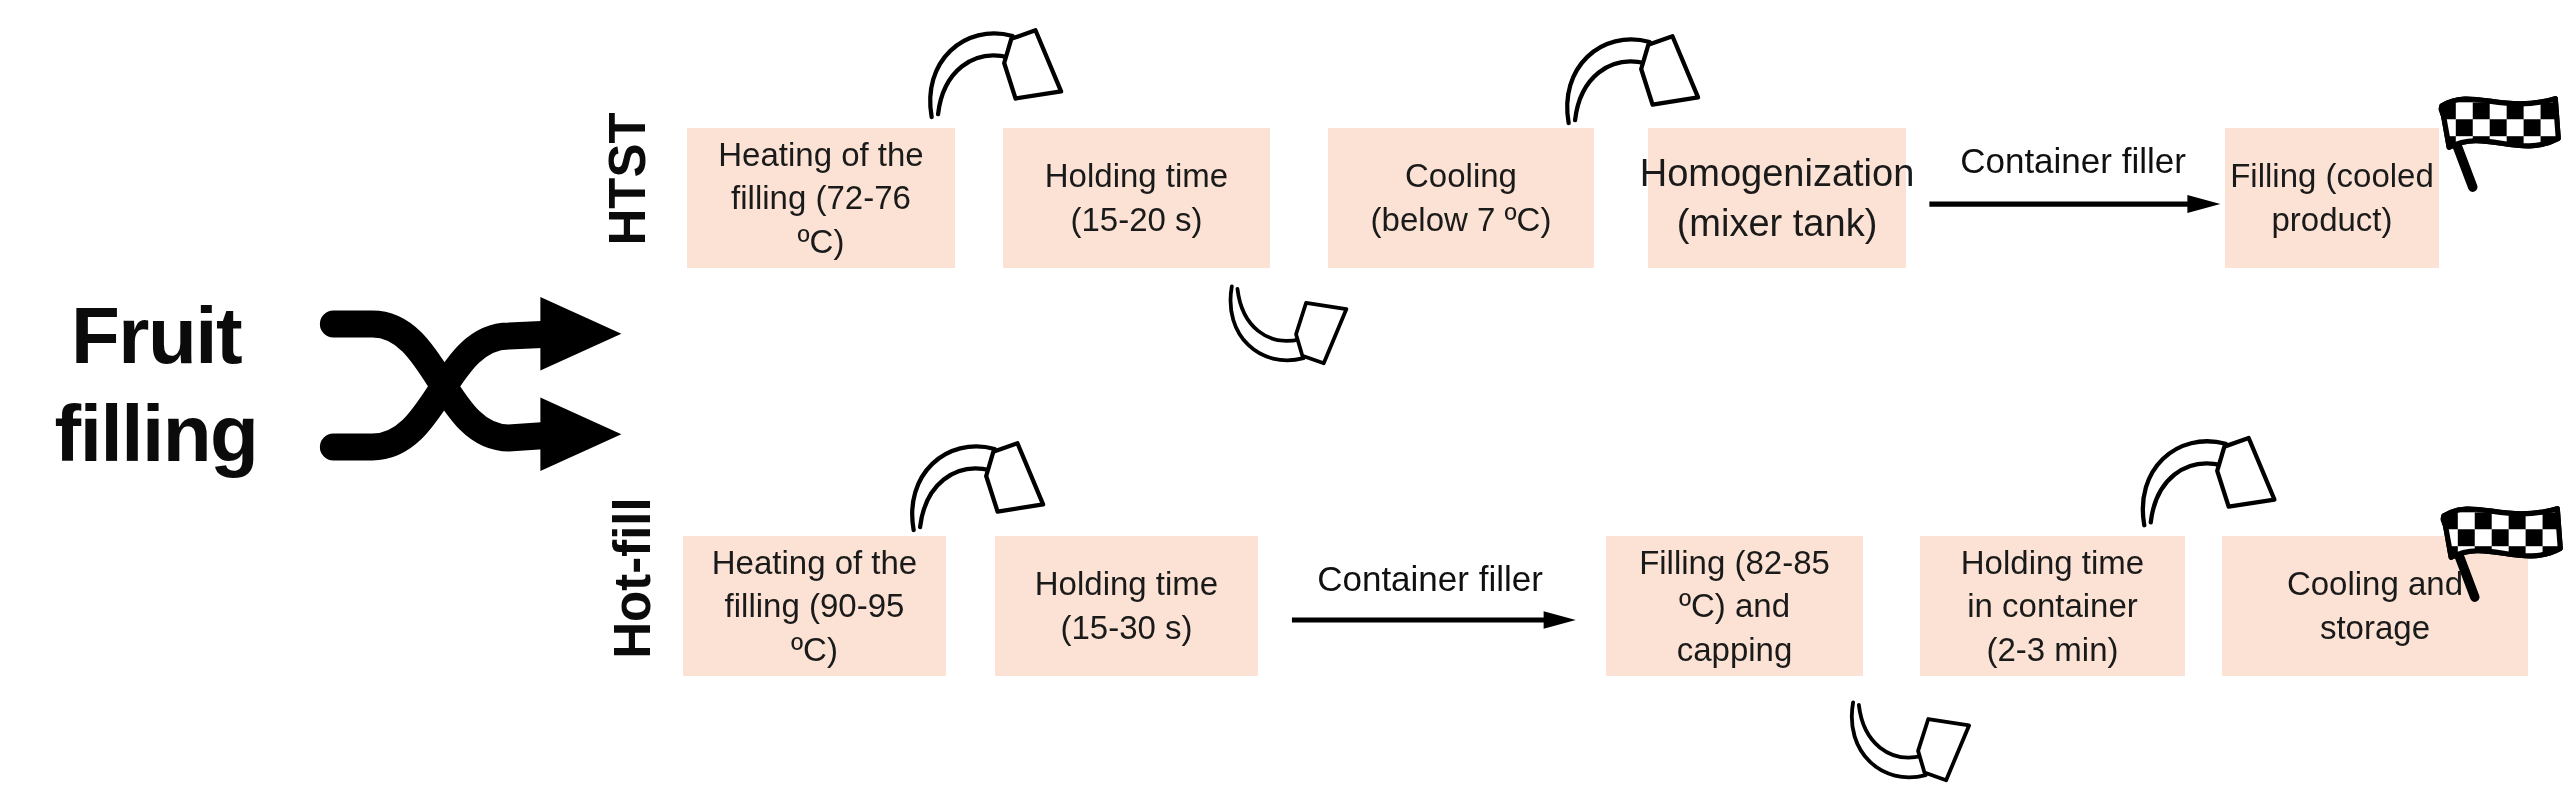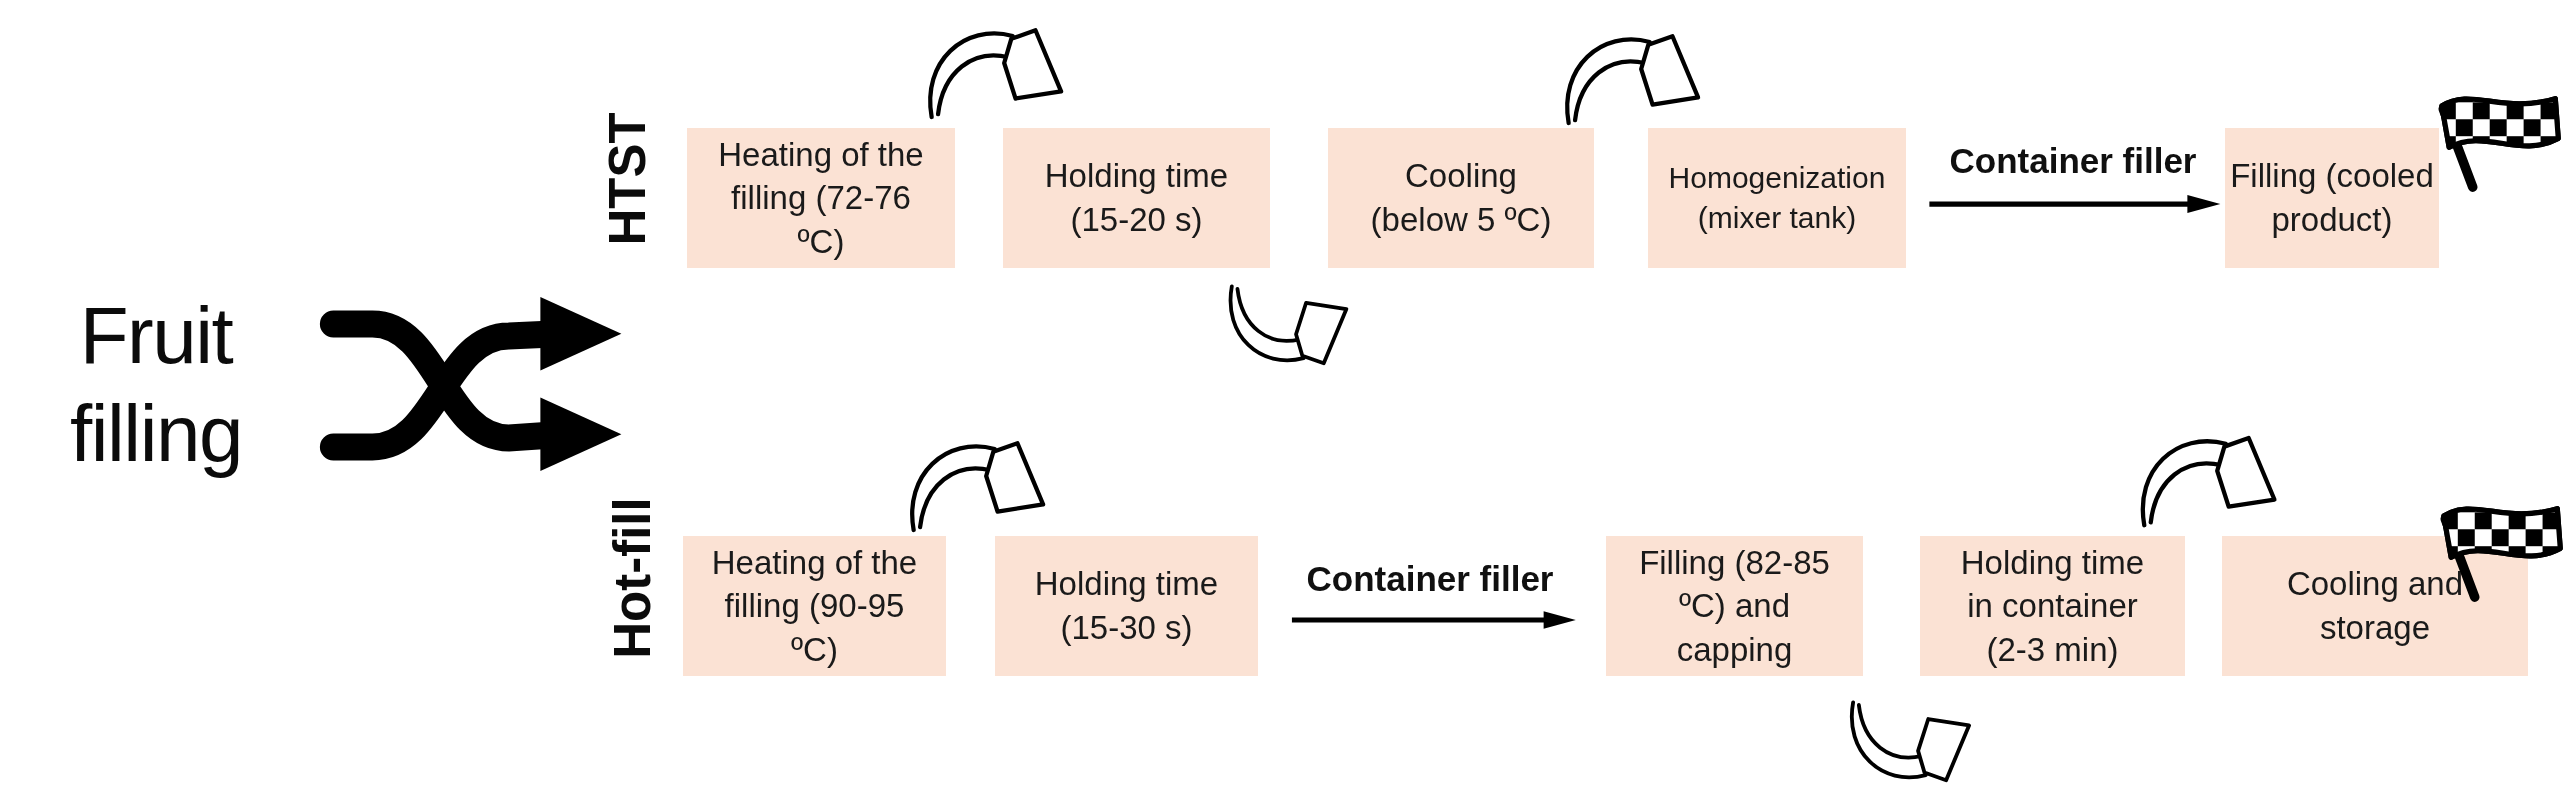--- a/index.html
+++ b/index.html
@@ -3,50 +3,50 @@
 <meta charset="utf-8">
 <style>
   html,body{margin:0;padding:0;background:#ffffff;}
   .canvas{
     position:relative;width:2576px;height:804px;background:#ffffff;overflow:hidden;
     font-family:"Liberation Sans", sans-serif;color:#161616;
   }
   .abs{position:absolute;}
   .source-title{
     left:13.5px;top:287px;width:285px;text-align:center;
-    font-size:80px;font-weight:400;line-height:1.22;color:#0b0b0b;
+    font-size:80px;font-weight:700;line-height:1.22;color:#0b0b0b;
     white-space:pre-line;letter-spacing:-1.5px;
   }
   .row-label{
     width:240px;height:68px;display:flex;align-items:center;justify-content:center;
     font-size:51px;font-weight:800;color:#0b0b0b;transform:rotate(-90deg);
     letter-spacing:0px;
   }
   #label-htst{left:507px;top:145px;}
   #label-hotfill{left:512px;top:544px;}
   .pbox{
     background:var(--box-fill,#FBE2D4);
     display:flex;align-items:center;justify-content:center;text-align:center;
     font-size:33px;line-height:1.32;white-space:pre-line;color:#1a1a1a;
   }
-  .pbox.small{font-size:30px;}
+  .pbox.small{font-size:38px;}
   .toprow{top:128px;height:140px;}
   .botrow{top:536px;height:140px;}
   #t1{left:687px;width:268px;}
   #t2{left:1003px;width:267px;}
   #t3{left:1328px;width:266px;}
   #t4{left:1648px;width:258px;}
   #t5{left:2225px;width:214px;}
   #b1{left:683px;width:263px;}
   #b2{left:995px;width:263px;}
   #b3{left:1606px;width:257px;}
   #b4{left:1920px;width:265px;}
   #b5{left:2222px;width:306px;}
   .connector-label{
-    width:300px;text-align:center;font-size:35px;color:#101010;font-weight:700;
+    width:300px;text-align:center;font-size:35px;color:#101010;font-weight:400;
   }
   #conn-label-top{left:1923px;top:141px;}
   #conn-label-bottom{left:1280px;top:559px;}
   svg.abs{overflow:visible;}
   .mirror-v{transform:scaleY(-1);}
   #shuffle{left:318px;top:291px;width:312px;height:195px;}
   #arrow-straight-top{left:1926px;top:192px;width:297px;height:24px;}
   #arrow-straight-bottom{left:1289px;top:608px;width:289px;height:24px;}
   #curve-a1{left:927px;top:25.5px;width:143px;height:96px;}
   #curve-a2{left:1564px;top:32px;width:143px;height:96px;}
@@ -97,21 +97,21 @@
 
   <div id="label-htst" class="abs row-label">HTST</div>
   <div id="label-hotfill" class="abs row-label">Hot-fill</div>
 
   <div id="t1" class="abs pbox toprow"><span>Heating of the
 filling (72-76
 ºC)</span></div>
   <div id="t2" class="abs pbox toprow"><span>Holding time
 (15-20 s)</span></div>
   <div id="t3" class="abs pbox toprow"><span>Cooling
-(below 5 ºC)</span></div>
+(below 7 ºC)</span></div>
   <div id="t4" class="abs pbox toprow small"><span>Homogenization
 (mixer tank)</span></div>
   <div id="t5" class="abs pbox toprow"><span>Filling (cooled
 product)</span></div>
 
   <div id="b1" class="abs pbox botrow"><span>Heating of the
 filling (90-95
 ºC)</span></div>
   <div id="b2" class="abs pbox botrow"><span>Holding time
 (15-30 s)</span></div>

